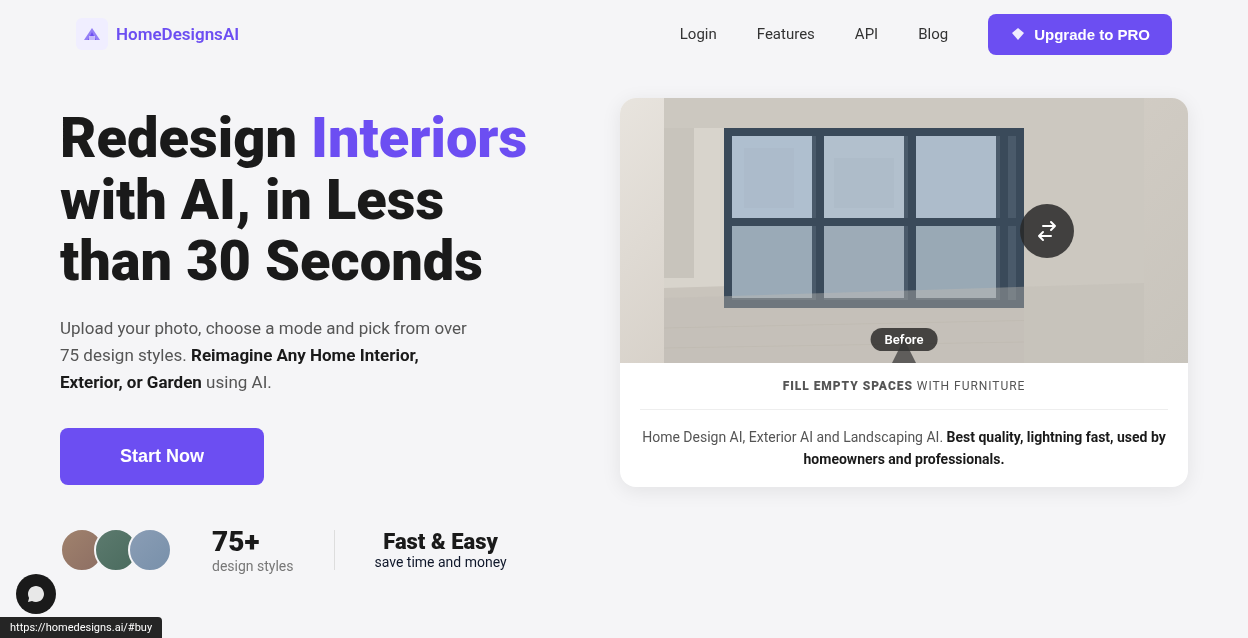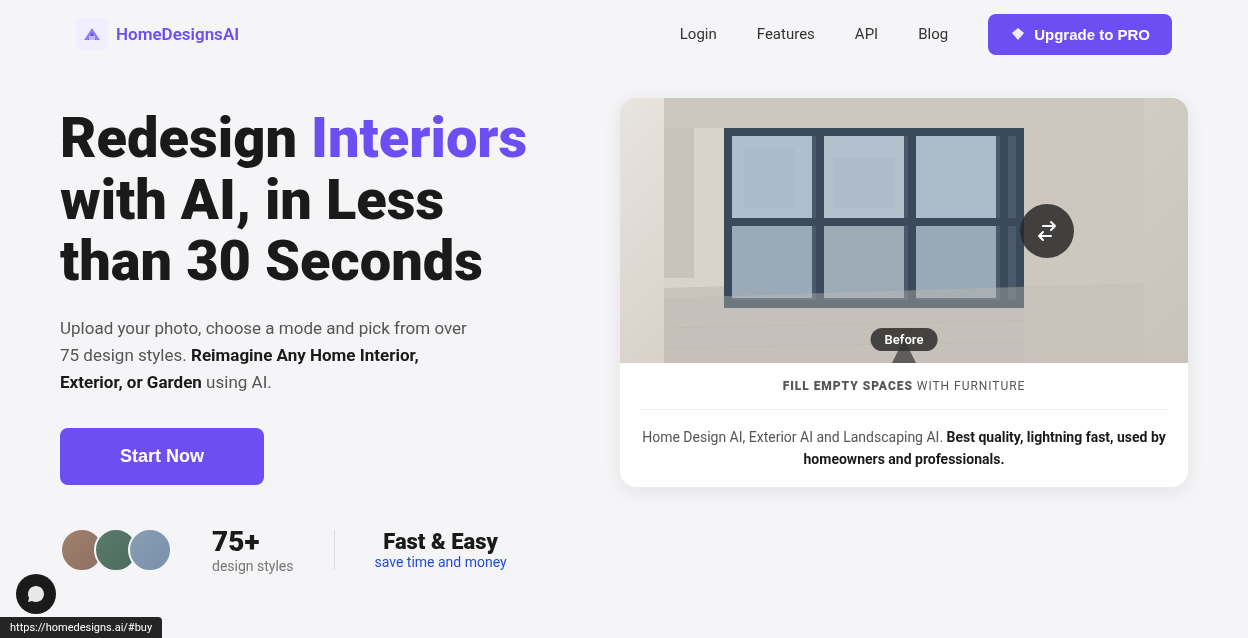--- a/index.html
+++ b/index.html
@@ -159,21 +159,21 @@
       flex-direction: column;
     }
     .stat-title {
       font-size: 22px;
       font-weight: 900;
       color: #1a1a1a;
       text-align: center;
     }
     .stat-desc {
       font-size: 14px;
-      color: #1d4ed8;
+      color: #0f172a;
     }
 
     
     .right-col {
       flex: 1;
       display: flex;
       flex-direction: column;
       gap: 0;
     }
 

